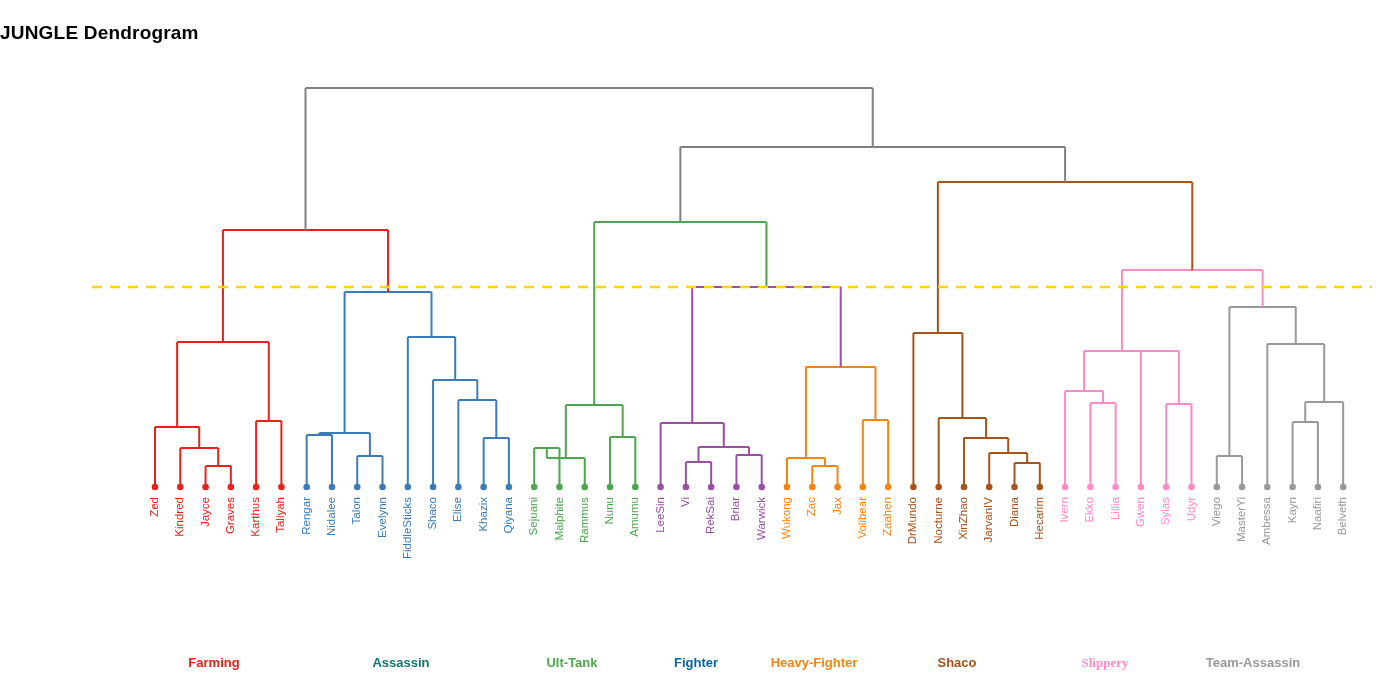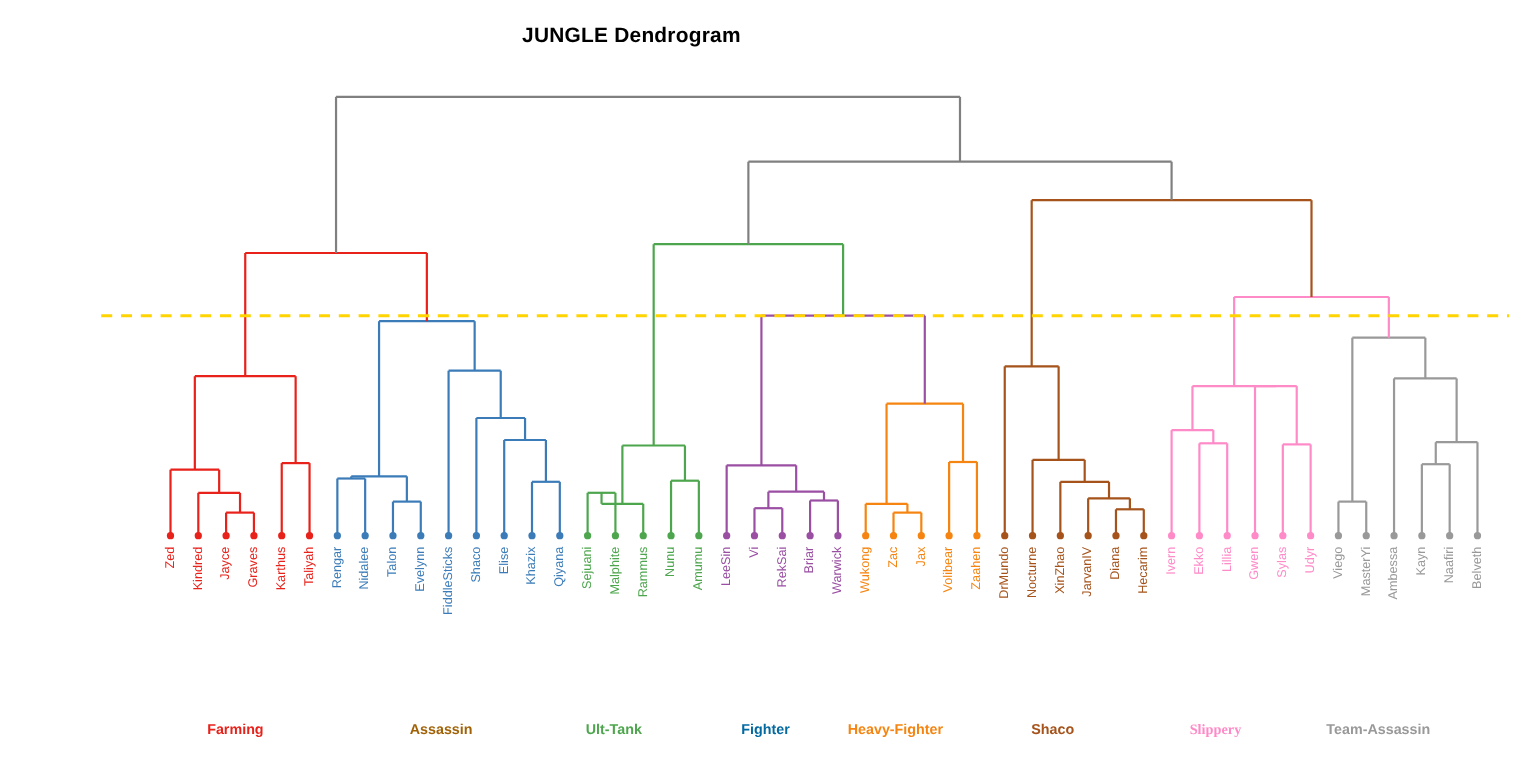--- a/index.html
+++ b/index.html
@@ -15,21 +15,20 @@
     position: relative;
     width: 1400px;
     height: 700px;
     background: #ffffff;
   }
   #chart-title {
     position: absolute;
     left: 0;
     top: 22px;
     width: 1148px;
-    text-align: center;
     font-size: 19px;
     font-weight: bold;
     color: #000000;
     letter-spacing: 0.2px;
   }
   #dendro-svg {
     position: absolute;
     left: 0;
     top: 0;
   }
@@ -397,22 +396,22 @@
         <text x="1242.04" y="497" transform="rotate(-90 1242.04 497)" text-anchor="end" dominant-baseline="middle" fill="#999999" class="leaf-label">MasterYi</text>
         <text x="1267.3200000000002" y="497" transform="rotate(-90 1267.3200000000002 497)" text-anchor="end" dominant-baseline="middle" fill="#999999" class="leaf-label">Ambessa</text>
         <text x="1292.6000000000001" y="497" transform="rotate(-90 1292.6000000000001 497)" text-anchor="end" dominant-baseline="middle" fill="#999999" class="leaf-label">Kayn</text>
         <text x="1317.88" y="497" transform="rotate(-90 1317.88 497)" text-anchor="end" dominant-baseline="middle" fill="#999999" class="leaf-label">Naafiri</text>
         <text x="1343.16" y="497" transform="rotate(-90 1343.16 497)" text-anchor="end" dominant-baseline="middle" fill="#999999" class="leaf-label">Belveth</text>
       </g>
   </svg>
 
   <div class="legend-row">
       <div class="legend-item" style="left: 214px; color: rgb(232, 33, 26);"><span>Farming</span></div>
-      <div class="legend-item" style="left: 401px; color: #a16207;"><span>Assassin</span></div>
-      <div class="legend-item" style="left: 558px; color: rgb(77, 166, 77);"><span>Ult-Tank</span></div>
+      <div class="legend-item" style="left: 401px; color: #0f766e;"><span>Assassin</span></div>
+      <div class="legend-item" style="left: 572px; color: rgb(77, 166, 77);"><span>Ult-Tank</span></div>
       <div class="legend-item" style="left: 696px; color: #0369a1;"><span>Fighter</span></div>
       <div class="legend-item" style="left: 814px; color: rgb(245, 132, 16);"><span>Heavy-Fighter</span></div>
       <div class="legend-item" style="left: 957px; color: rgb(165, 83, 27);"><span>Shaco</span></div>
       <div class="legend-item" style="left: 1105px; color: rgb(255, 138, 200); font-family: Liberation Serif, serif;"><span>Slippery</span></div>
       <div class="legend-item" style="left: 1253px; color: rgb(153, 153, 153);"><span>Team-Assassin</span></div>
     </div>
 
 </div>
 
 </body></html>

